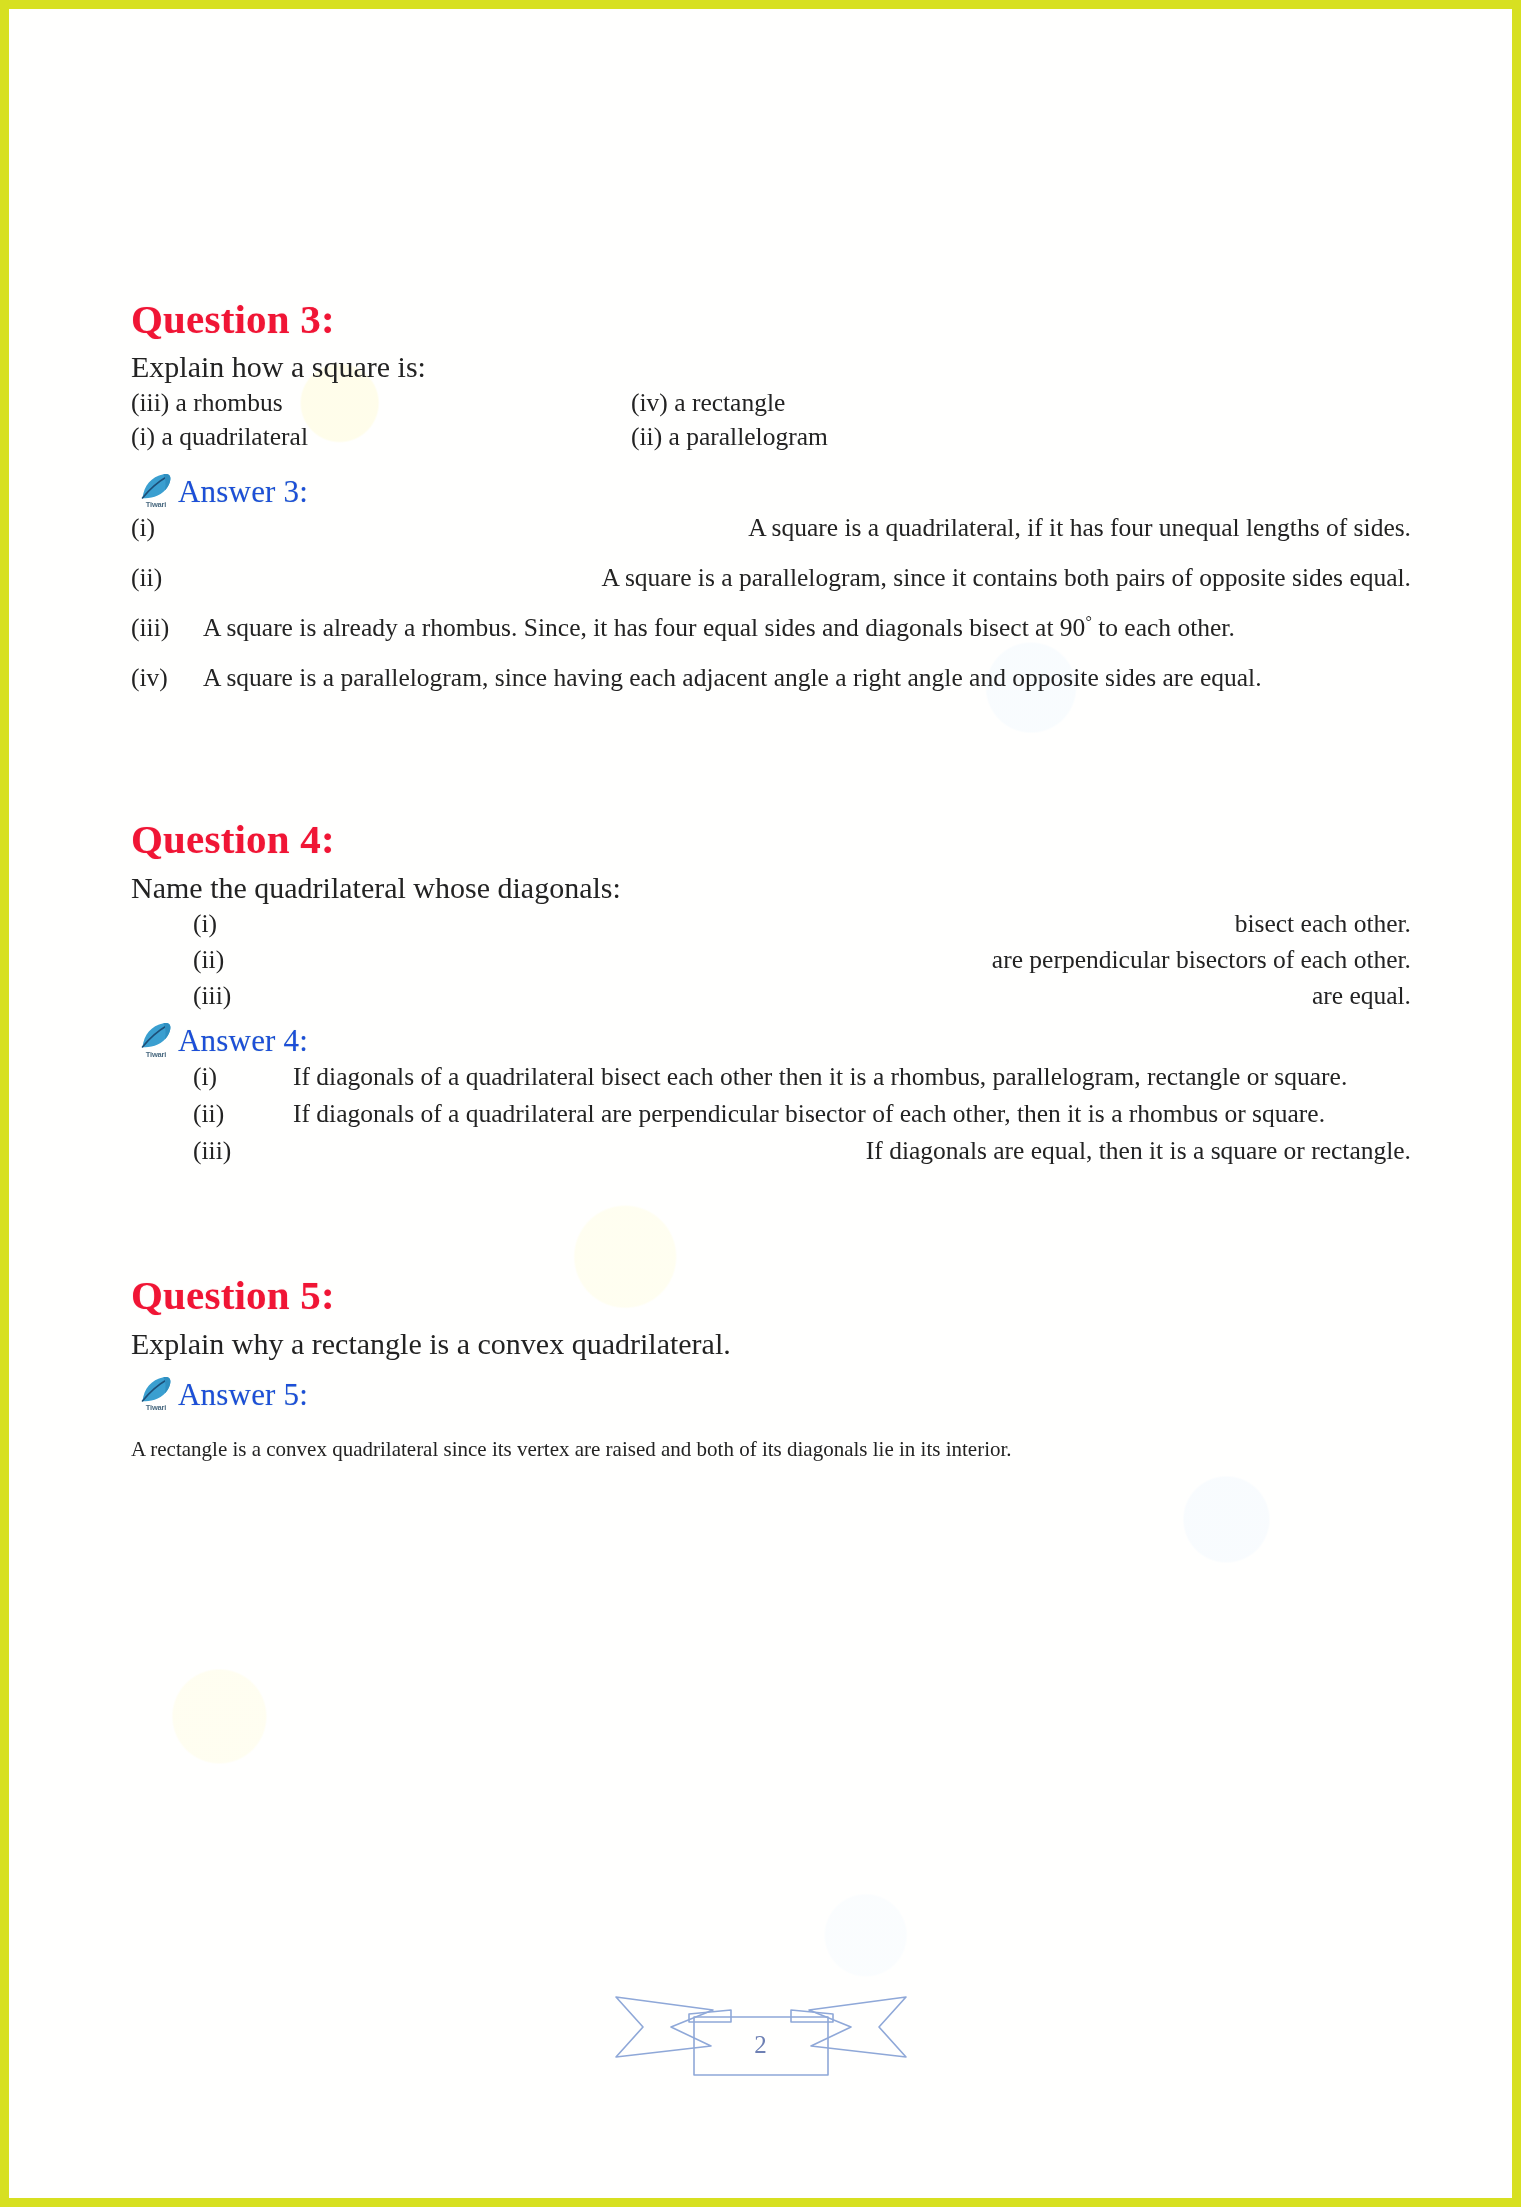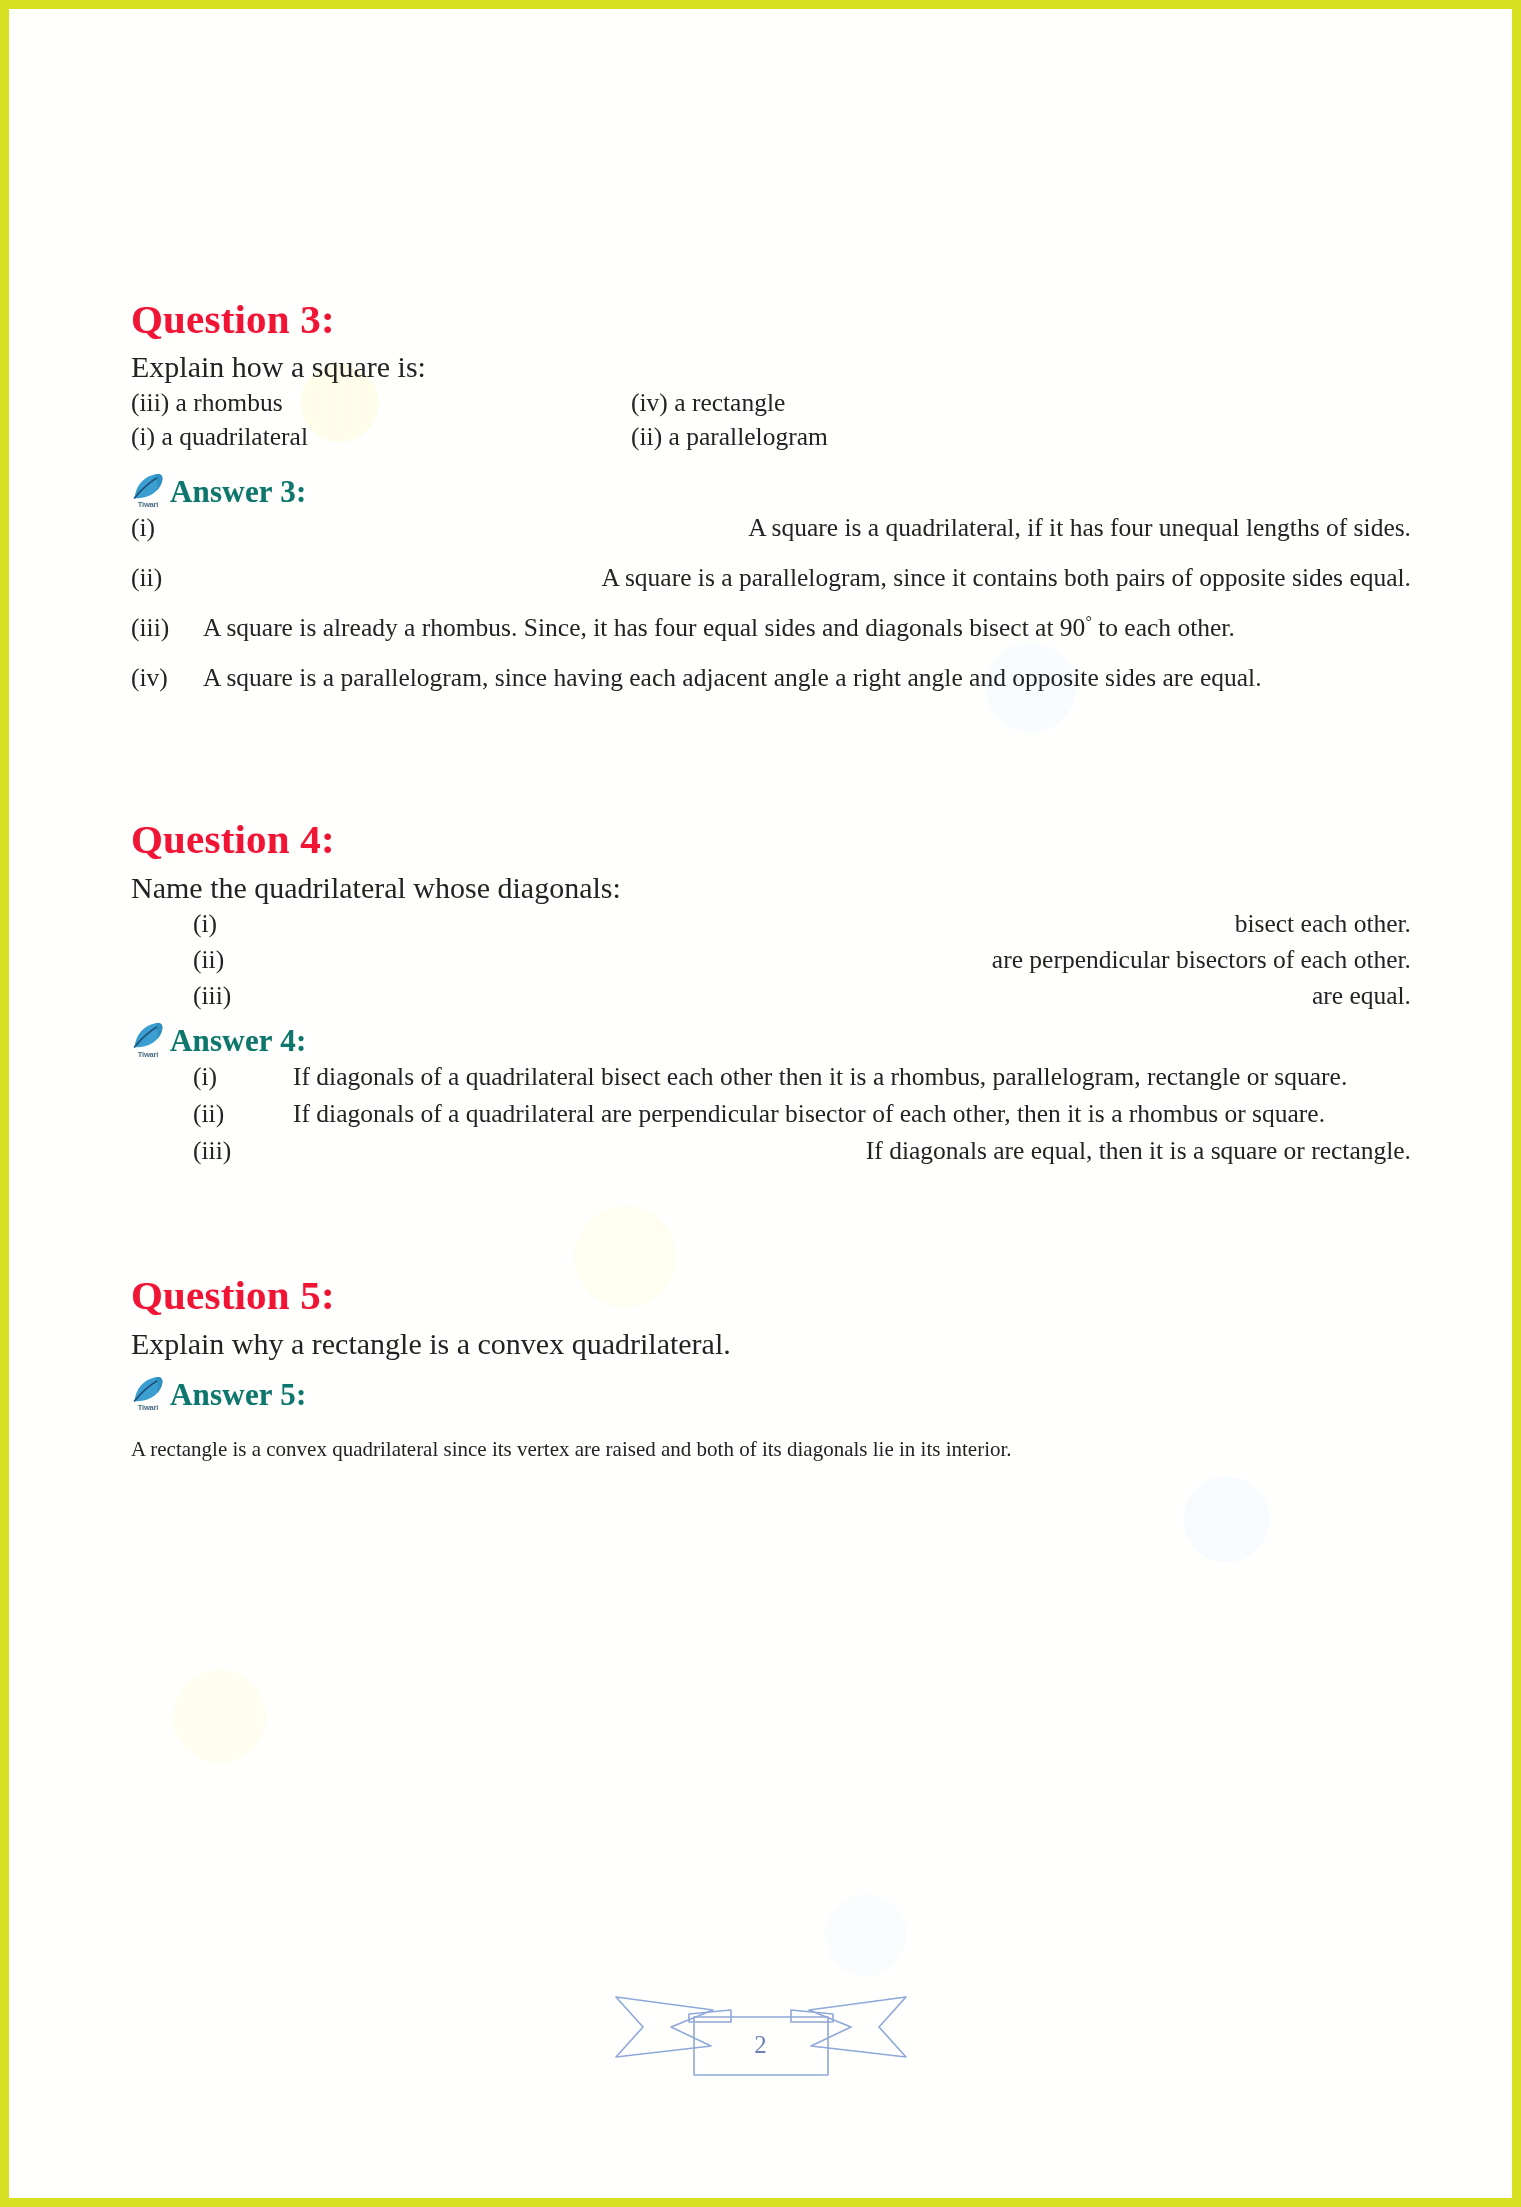--- a/index.html
+++ b/index.html
@@ -62,34 +62,35 @@
     text-shadow: 0 0 1px rgba(240,21,53,.35);
   }
   .a-heading {
     display: flex;
     align-items: flex-end;
     gap: 5px;
     margin: 0 0 2px 0;
     line-height: 1.1;
   }
   .a-heading .a-text {
-    color: #0f766e;
-    font-weight: bold;
+    color: #1d4ed8;
+    font-weight: normal;
     font-size: 31px;
     letter-spacing: .2px;
     text-shadow: 0 0 1px rgba(30,138,62,.3);
   }
 
   
   .leaf-logo {
     position: relative;
     width: 34px;
     height: 36px;
     flex: 0 0 34px;
     margin-bottom: 1px;
+    margin-left: 8px;
   }
   .leaf-logo svg { display: block; }
   .leaf-logo .brand {
     position: absolute;
     left: 0;
     bottom: -1px;
     width: 34px;
     text-align: center;
     font-family: "Liberation Sans", sans-serif;
     font-size: 7.5px;

